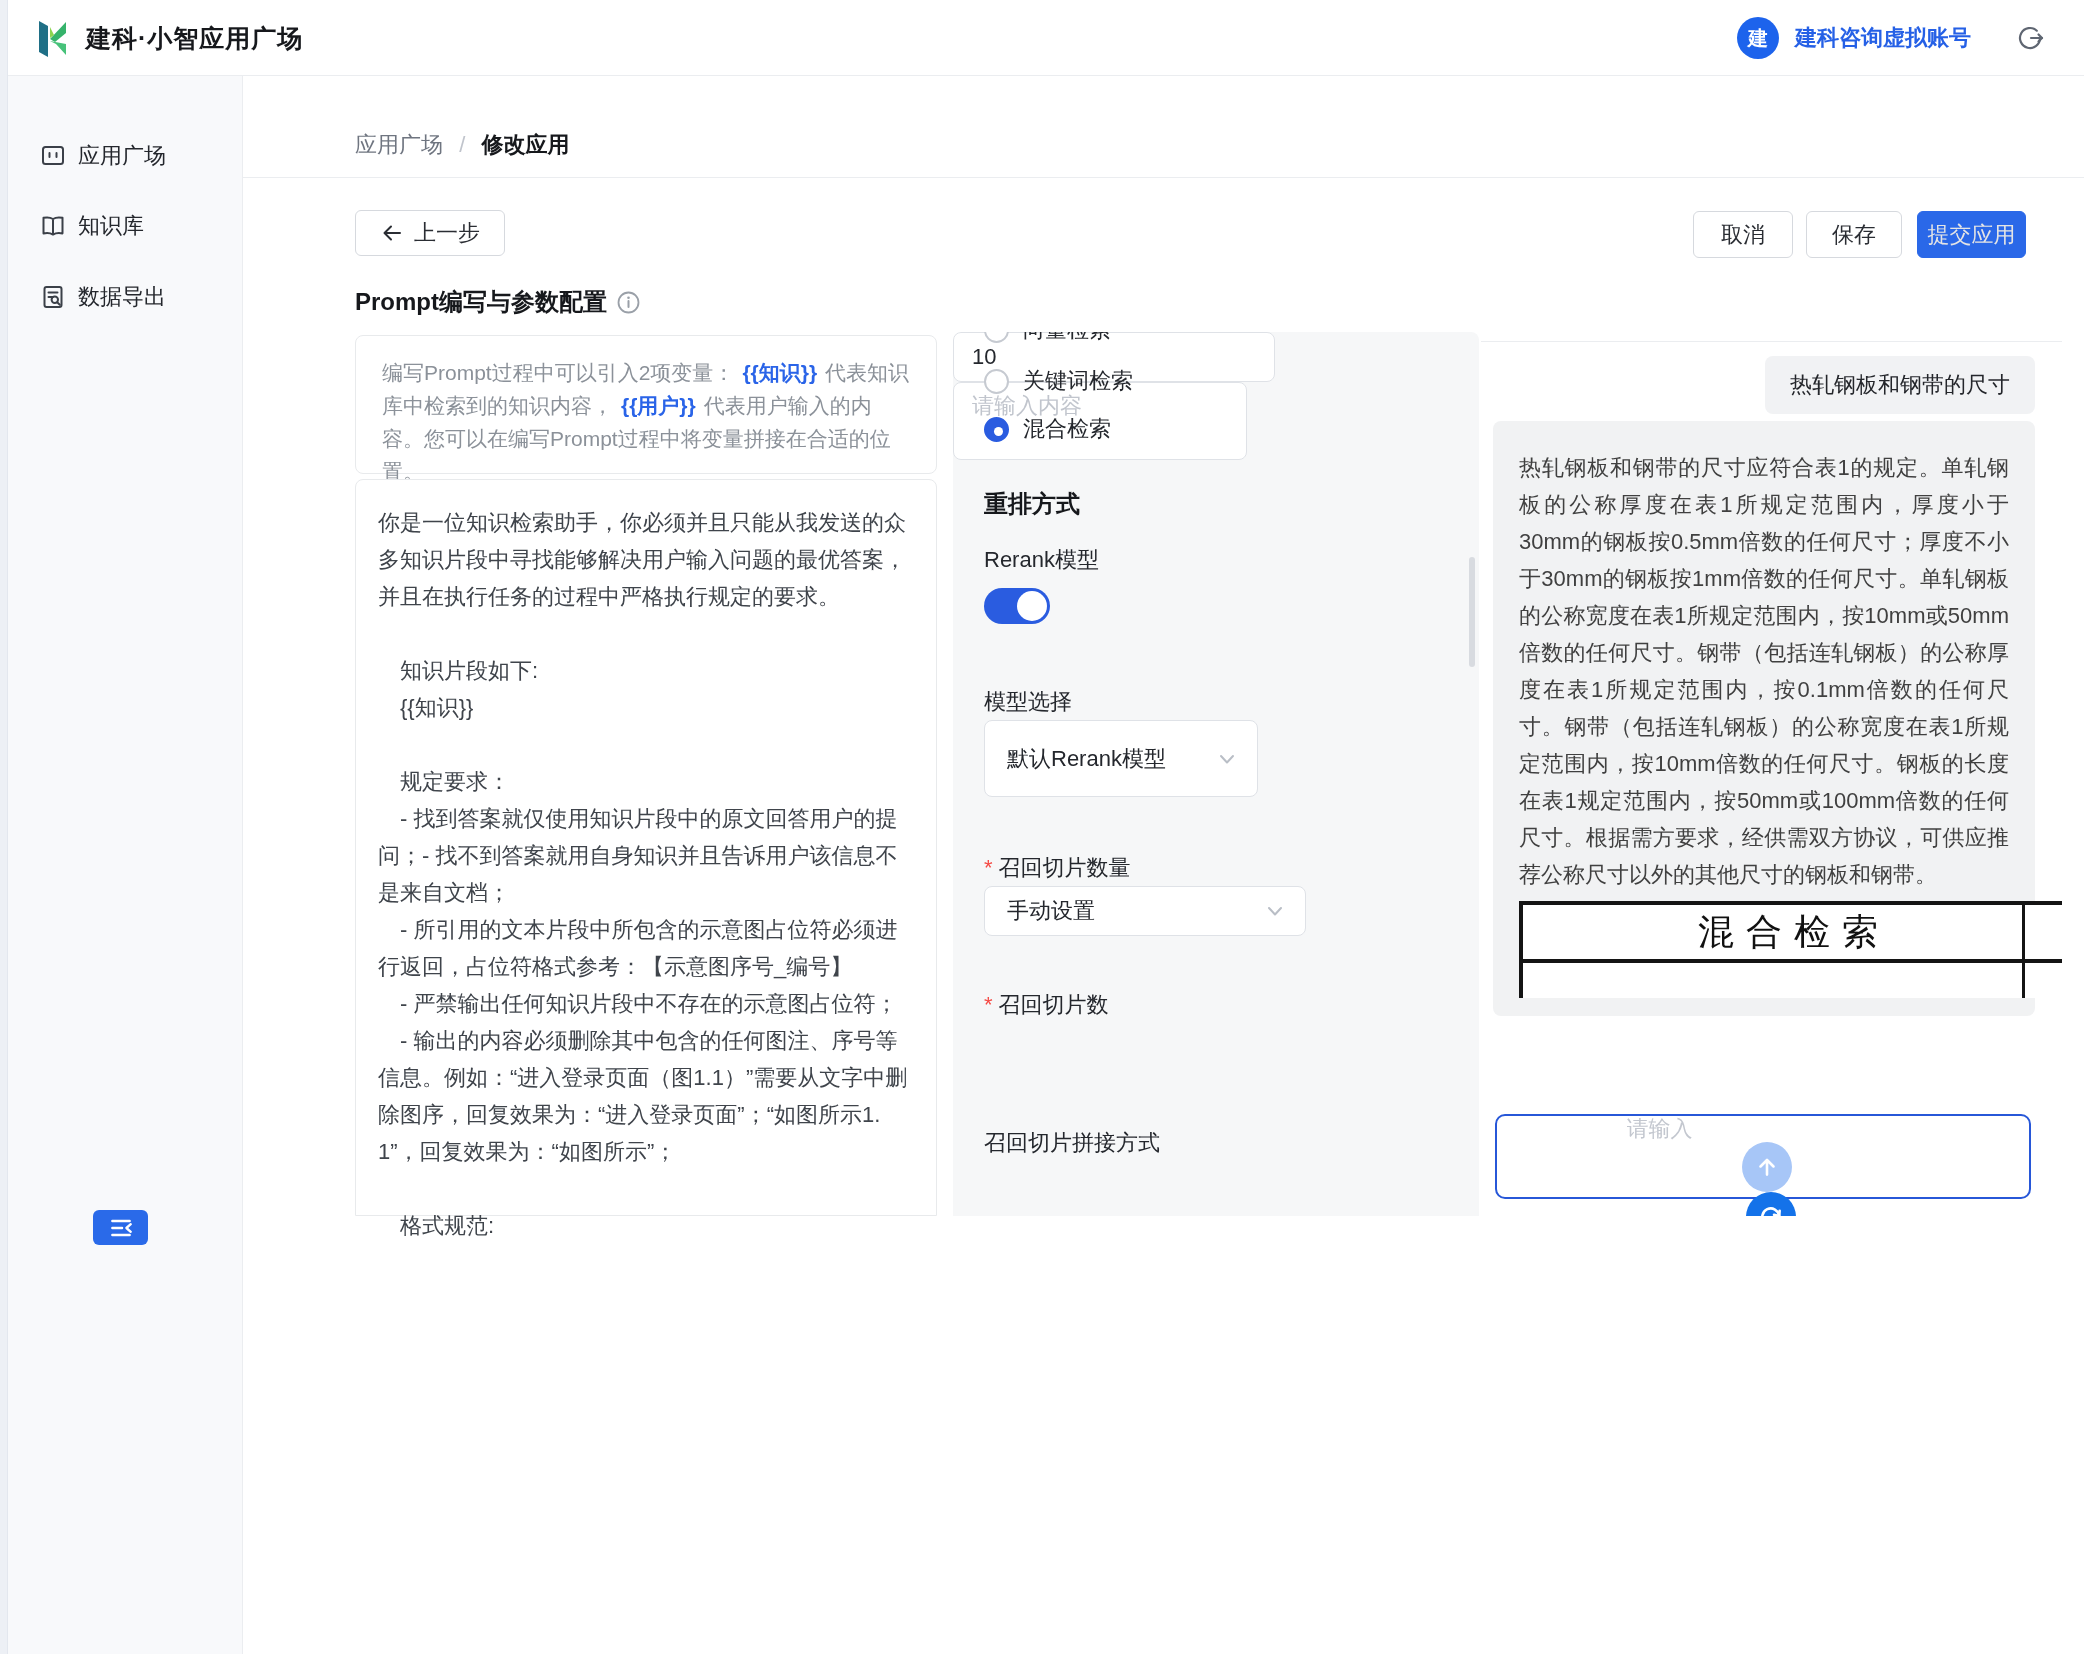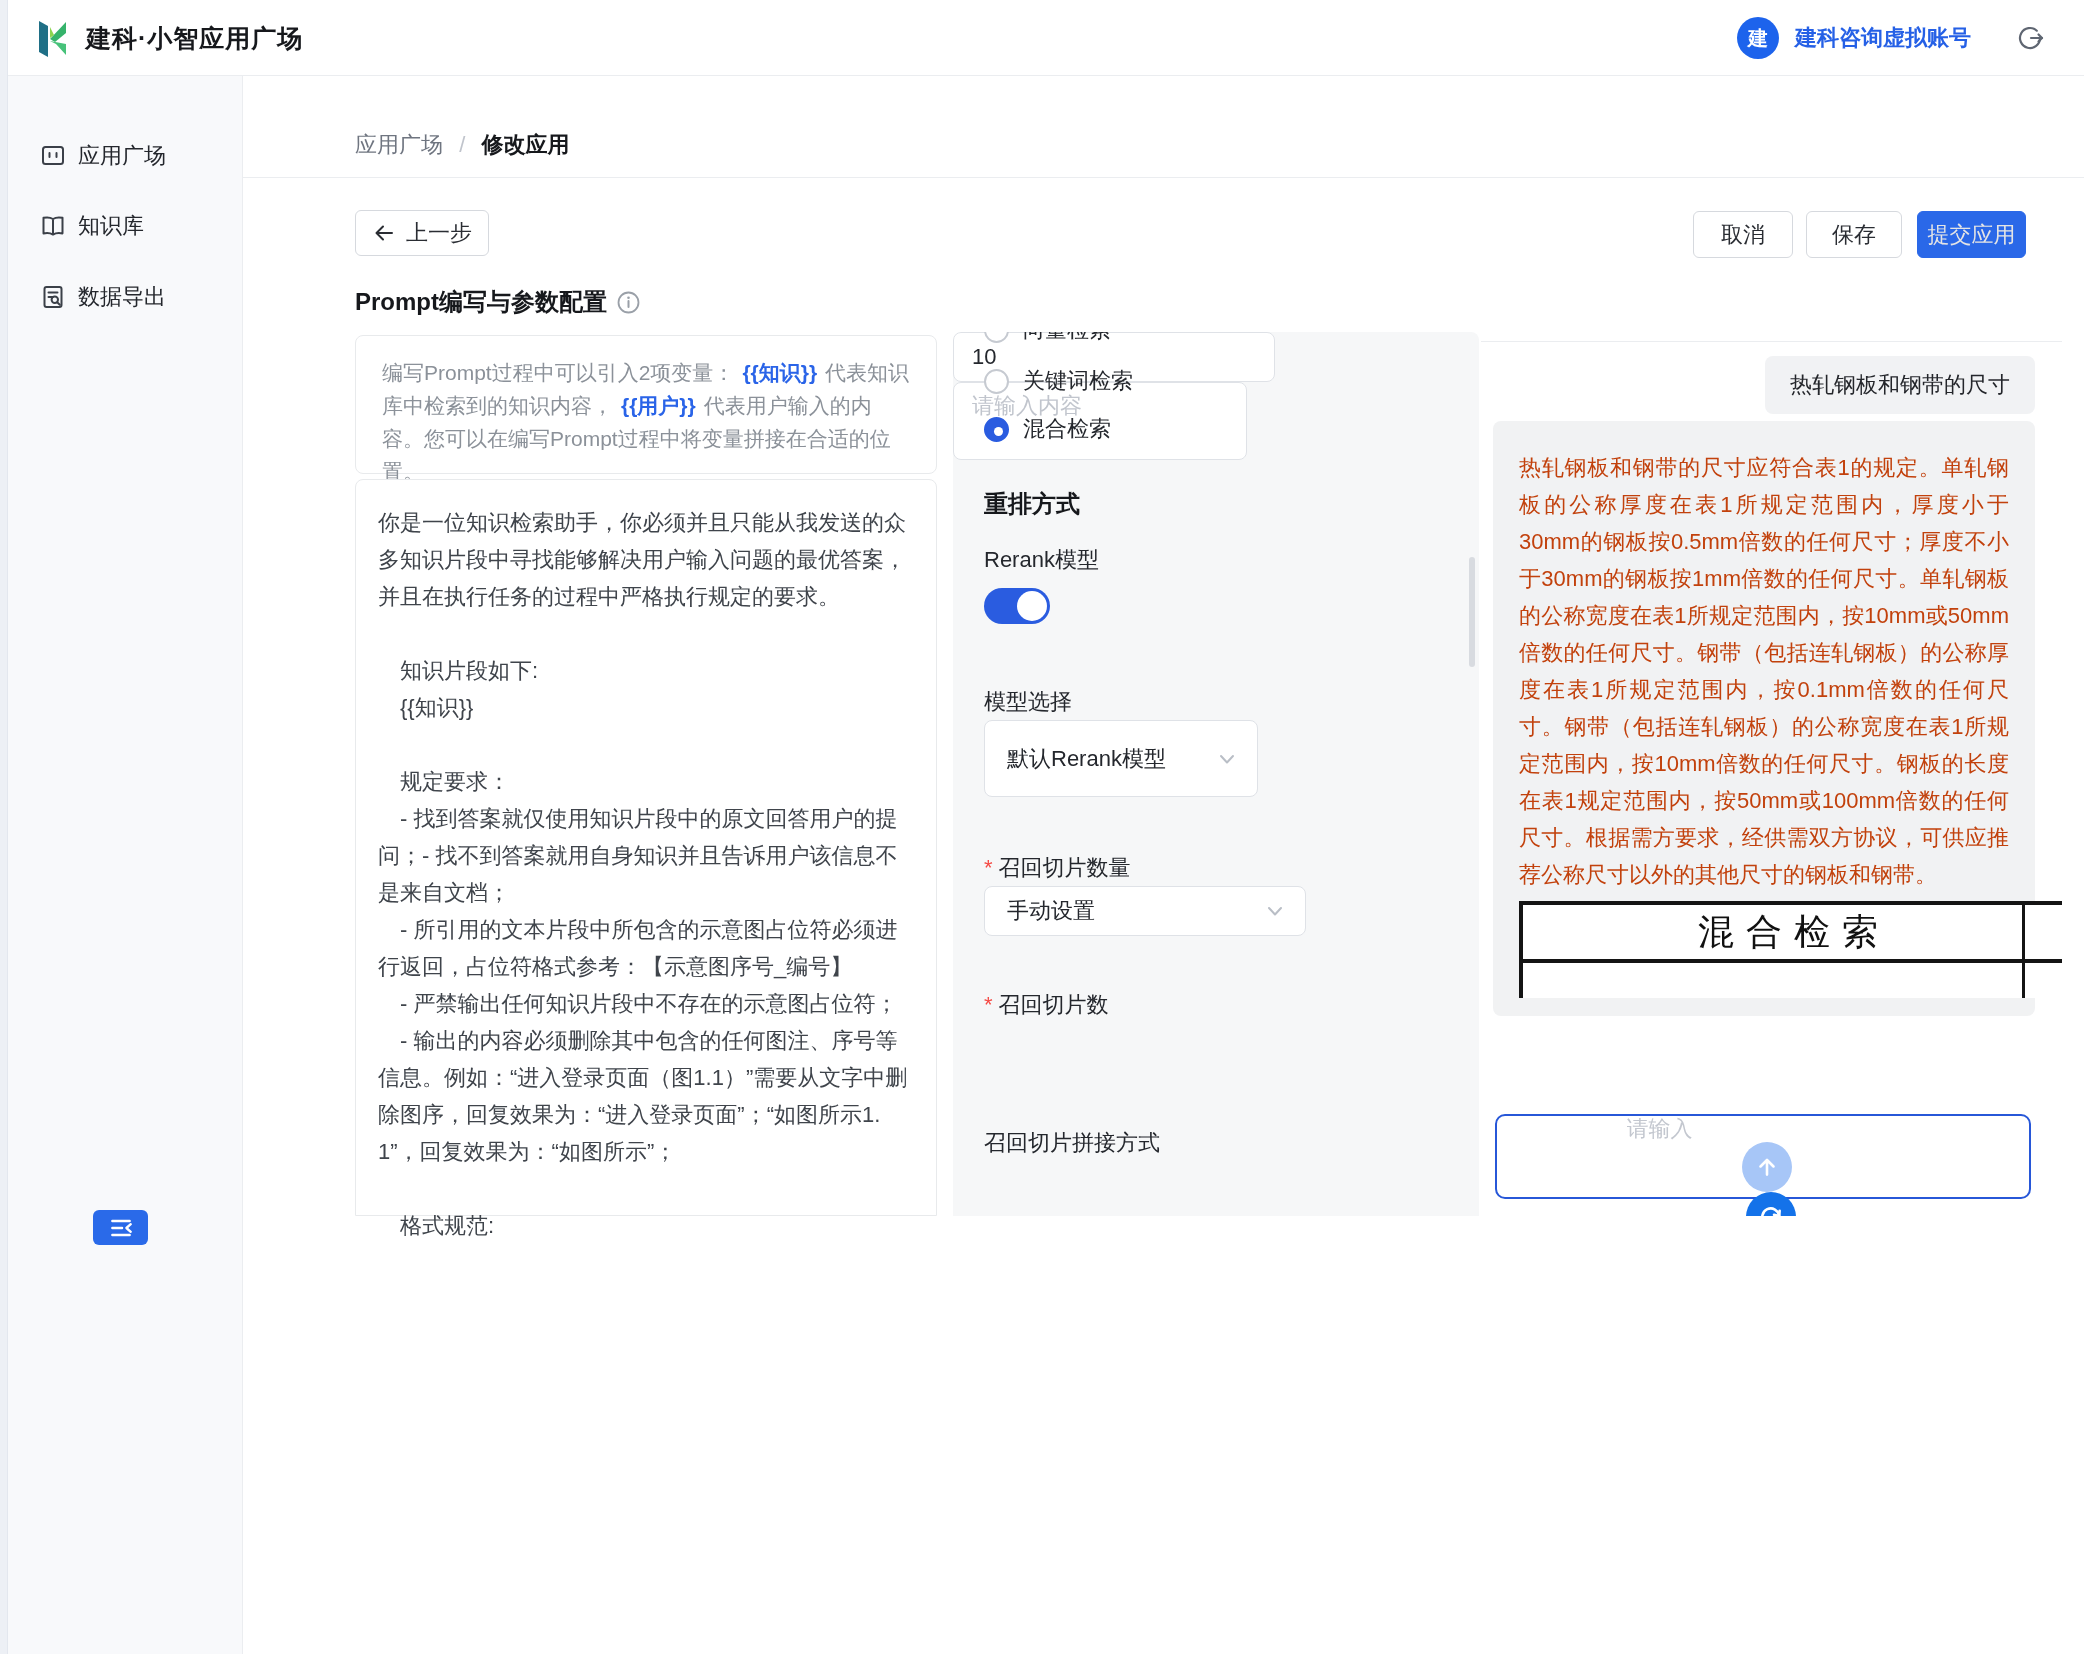--- a/index.html
+++ b/index.html
@@ -31,21 +31,21 @@
   
   .crumb { left:355px; top:130px; height:26px; font-size:22px; }
   .crumb-parent { color:#6f7580; cursor:pointer; }
   .crumb-sep { color:#c0c4cc; margin:0 10px; }
   .crumb-cur { color:#16181c; font-weight:700; }
   .top-divider { left:243px; top:177px; width:1841px; height:1px; background:#ebedf0; }
 
   .btn { position:absolute; border:1px solid #d6d9de; background:#fff; border-radius:6px; font-size:22px;
     color:#2a2d33; display:flex; align-items:center; justify-content:center; cursor:pointer;
     font-family:"Liberation Sans", sans-serif; }
-  .back-btn { left:355px; top:210px; width:134px; height:46px; gap:10px;text-align:center; }
+  .back-btn { left:355px; top:210px; width:150px; height:46px; gap:10px;text-align:center; }
   .cancel-btn { left:1693px; top:211px; width:100px; height:47px; }
   .save-btn { left:1806px; top:211px; width:96px; height:47px; }
   .submit-btn { left:1917px; top:211px; width:109px; height:47px; background:#2a68e8; border-color:#2a68e8; color:#e5e5e5; }
 
   .sec-title { left:355px; top:286px; font-size:24px; font-weight:700; color:#16181c; display:flex; align-items:center; gap:10px; }
   .info-ic { width:23px; height:23px; display:inline-block; }
 
   
   .hint-box { left:355px; top:335px; width:582px; height:139px; background:#fff; border:1px solid #e8eaec; border-radius:8px;
     padding:20px 26px; font-size:21px; line-height:33px; color:#8b9199; }
@@ -74,21 +74,21 @@
     padding:0 18px; font-family:"Liberation Sans", sans-serif; }
   .inp::placeholder { color:#c1c5cd; }
   .mid-scrollbar { right:4px; top:225px; width:6px; height:110px; border-radius:3px; background:#d8dbe0; }
 
   
   .right-panel { left:1481px; top:341px; width:581px; height:875px; background:#fff; border-top:1px solid #ebedf0; overflow:hidden; }
   .right-panel > div { position:absolute; }
   .user-bubble { right:27px; top:14px; height:58px; line-height:58px; padding:0 25px; background:#f1f2f4;
     border-radius:8px; font-size:22px; color:#24262b; }
   .asst-bubble { left:12px; right:27px; top:79px; background:#f1f2f3; border-radius:8px; padding:28px 26px 18px 26px; }
-  .asst-text { font-size:22px; line-height:37px; color:#c2410c; text-align:justify; }
+  .asst-text { font-size:22px; line-height:37px; color:#404040; text-align:justify; }
   .asst-img-clip { margin-top:8px; height:97px; overflow:hidden; position:relative; width:calc(100% + 60px); }
   .asst-img { position:absolute; left:0; top:0; right:0; height:150px; background:#fff; border:4px solid #141414; }
   .asst-img .row1 { height:58px; display:flex; align-items:center; justify-content:center;
     font-family:"Liberation Serif", serif; font-size:36px; letter-spacing:12px; color:#111;
     border-bottom:4px solid #141414; }
   .asst-img .vline { position:absolute; top:0; bottom:0; right:40px; width:3px; background:#141414; }
   .chat-input { left:14px; top:772px; width:536px; height:85px; background:#fff; border:2px solid #2757d8;
     border-radius:10px; display:flex; align-items:center; padding:0 15px 0 30px;flex-direction:column; }
   .chat-field { flex:1; border:none; outline:none; font-size:22px; color:#24262b; font-family:"Liberation Sans", sans-serif; }
   .chat-field::placeholder { color:#c3c7cf; }

